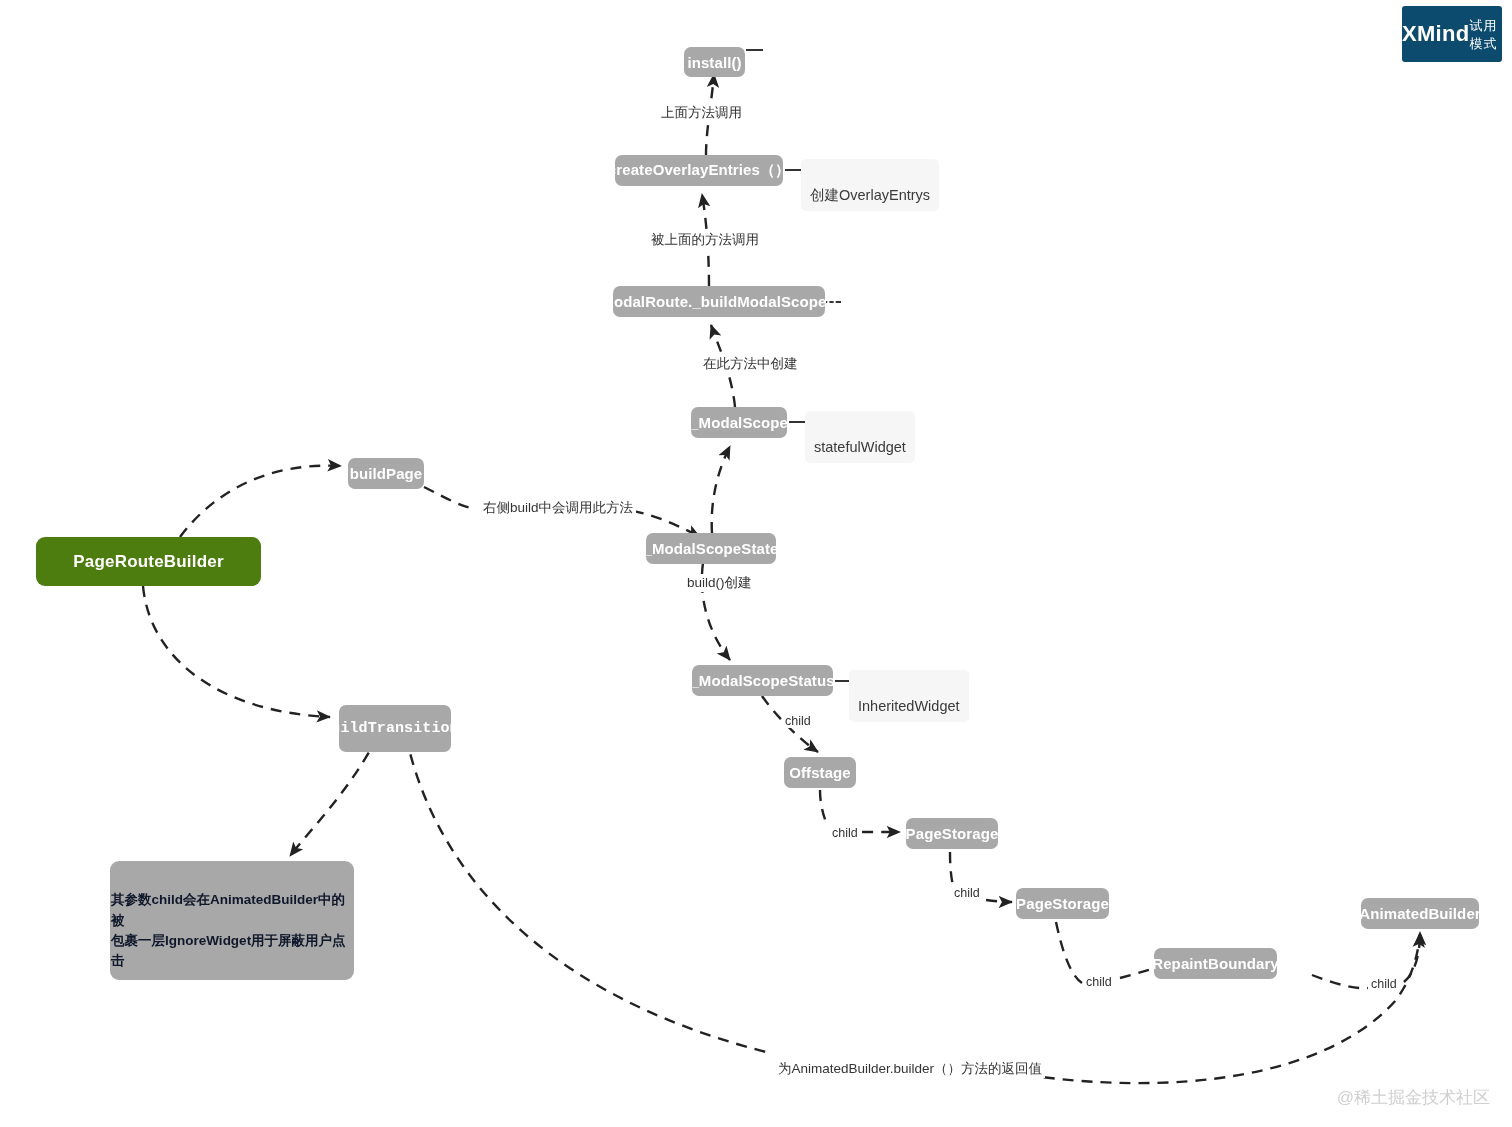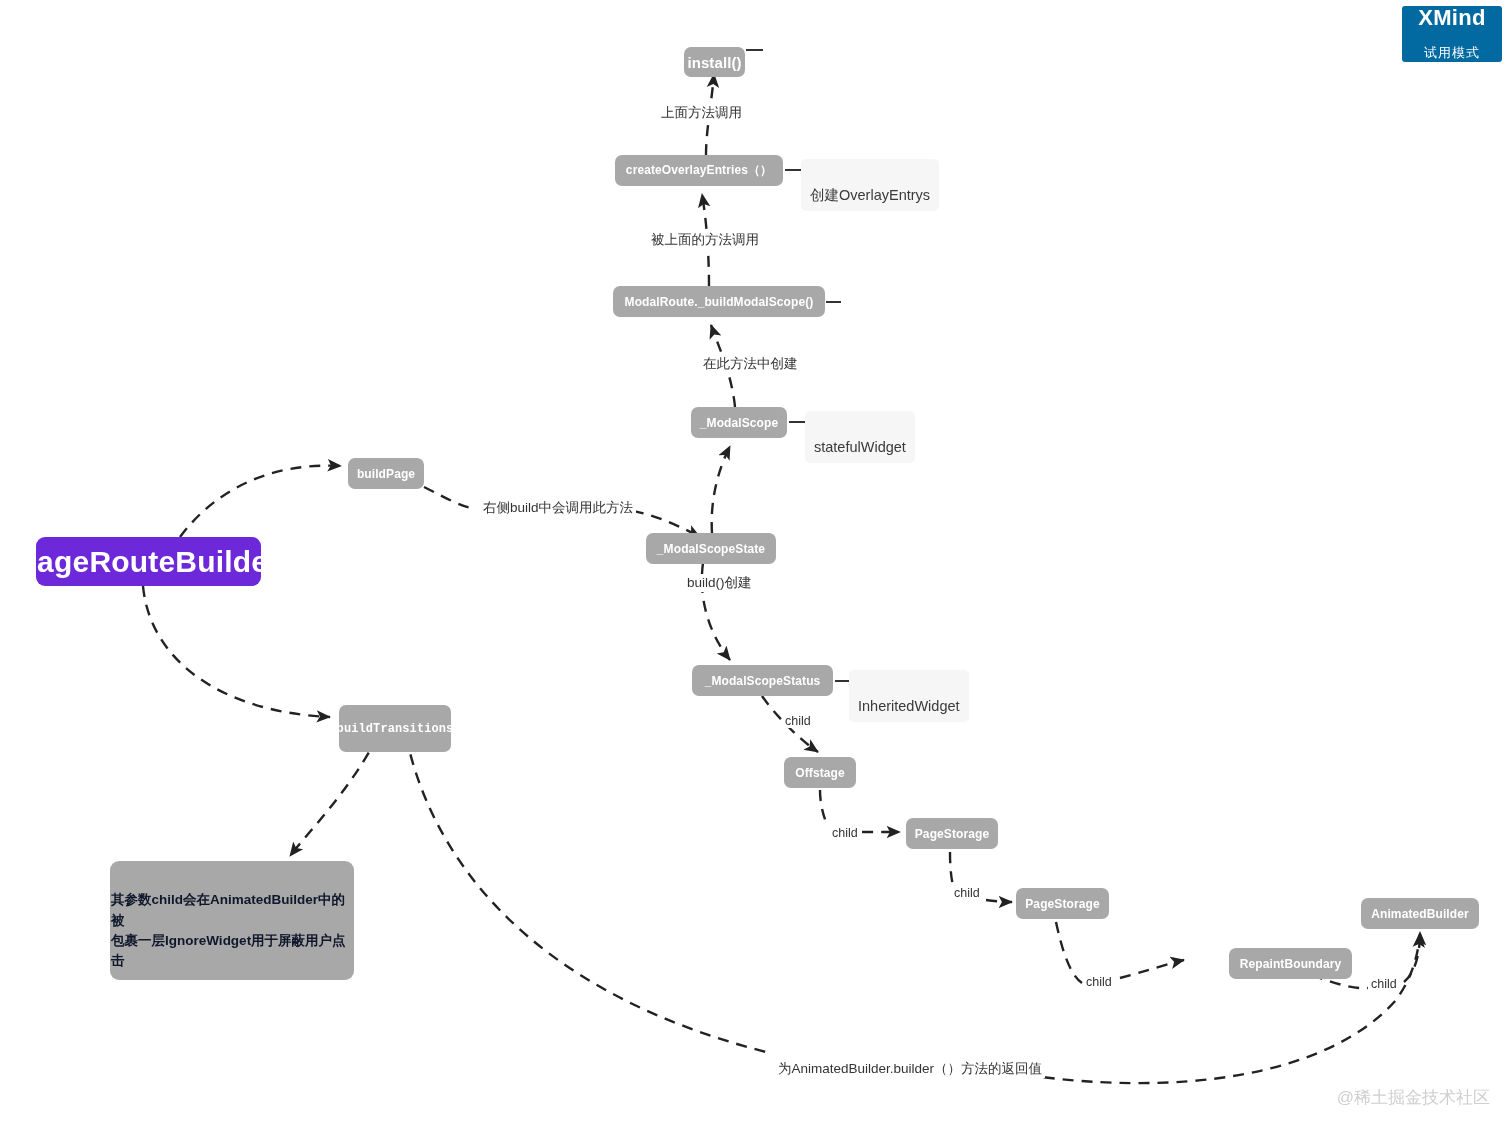--- a/index.html
+++ b/index.html
@@ -33,27 +33,27 @@
     border-radius: 7px;
     font-weight: bold;
     display: flex;
     align-items: center;
     justify-content: center;
     letter-spacing: 0.1px;
     white-space: nowrap;
     z-index: 3;
   }
   .node.root {
-    background: #6d28d9;
+    background: #4d7c0f;
     border-radius: 9px;
-    font-size: 30px;
+    font-size: 17px;
     letter-spacing: 0.2px;
   }
   .node.n-md { font-size: 15px; }
-  .node.n-lg { font-size: 12px; }
+  .node.n-lg { font-size: 15px; }
   .note {
     position: absolute;
     box-sizing: border-box;
     background: #f6f6f6;
     color: #3a3a3a;
     border-radius: 5px;
     font-size: 14.5px;
     line-height: 1.45;
     padding: 5px 9px;
     z-index: 3;
@@ -82,26 +82,26 @@
     z-index: 4;
   }
   .edge-label.zh { font-size: 13.5px; }
   .edge-label.sm { font-size: 12.5px; }
   #xmind-badge {
     position: absolute;
     right: 10px;
     top: 6px;
     width: 100px;
     height: 56px;
-    background: #0369a1;
+    background: #0c4a6e;
     border-radius: 3px;
     display: flex;
-    flex-direction: column;
+    flex-direction: row;
     align-items: center;
-    justify-content: space-between;
+    justify-content: center;
     color: #ffffff;
     z-index: 10;
   }
   #xmind-badge .bx1 { font-size: 22px; font-weight: bold; letter-spacing: 0.3px; line-height: 1.05; }
   #xmind-badge .bx2 { font-size: 13px; letter-spacing: 1px; margin-top: 2px; }
   #wm {
     position: absolute;
     right: 22px;
     bottom: 18px;
     font-size: 17px;
@@ -198,21 +198,21 @@
   </div>
 
   <div class="node n-lg" style="left:906px; top:818px; width:92px; height:31px;">
     <span>PageStorage</span>
   </div>
 
   <div class="node n-lg" style="left:1016px; top:888px; width:93px; height:31px;">
     <span>PageStorage</span>
   </div>
 
-  <div class="node n-lg" style="left:1229px; top:948px; width:123px; height:31px;">
+  <div class="node n-lg" style="left:1154px; top:948px; width:123px; height:31px;">
     <span>RepaintBoundary</span>
   </div>
 
   <div class="node n-lg" style="left:1361px; top:898px; width:118px; height:31px;">
     <span>AnimatedBuilder</span>
   </div>
 
   <div class="node n-lg" style="left:348px; top:458px; width:76px; height:31px;">
     <span>buildPage</span>
   </div>

